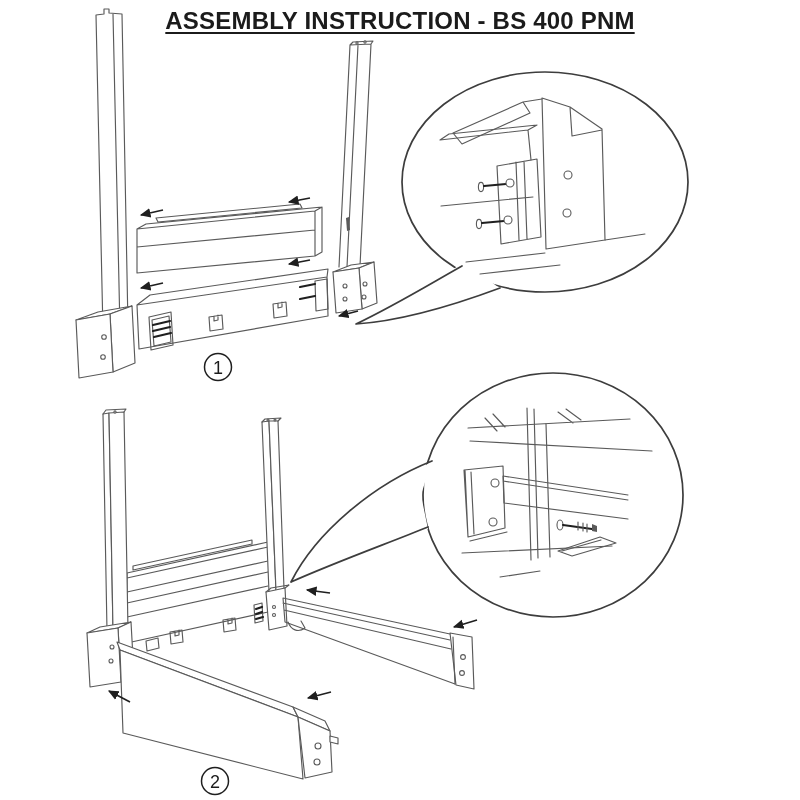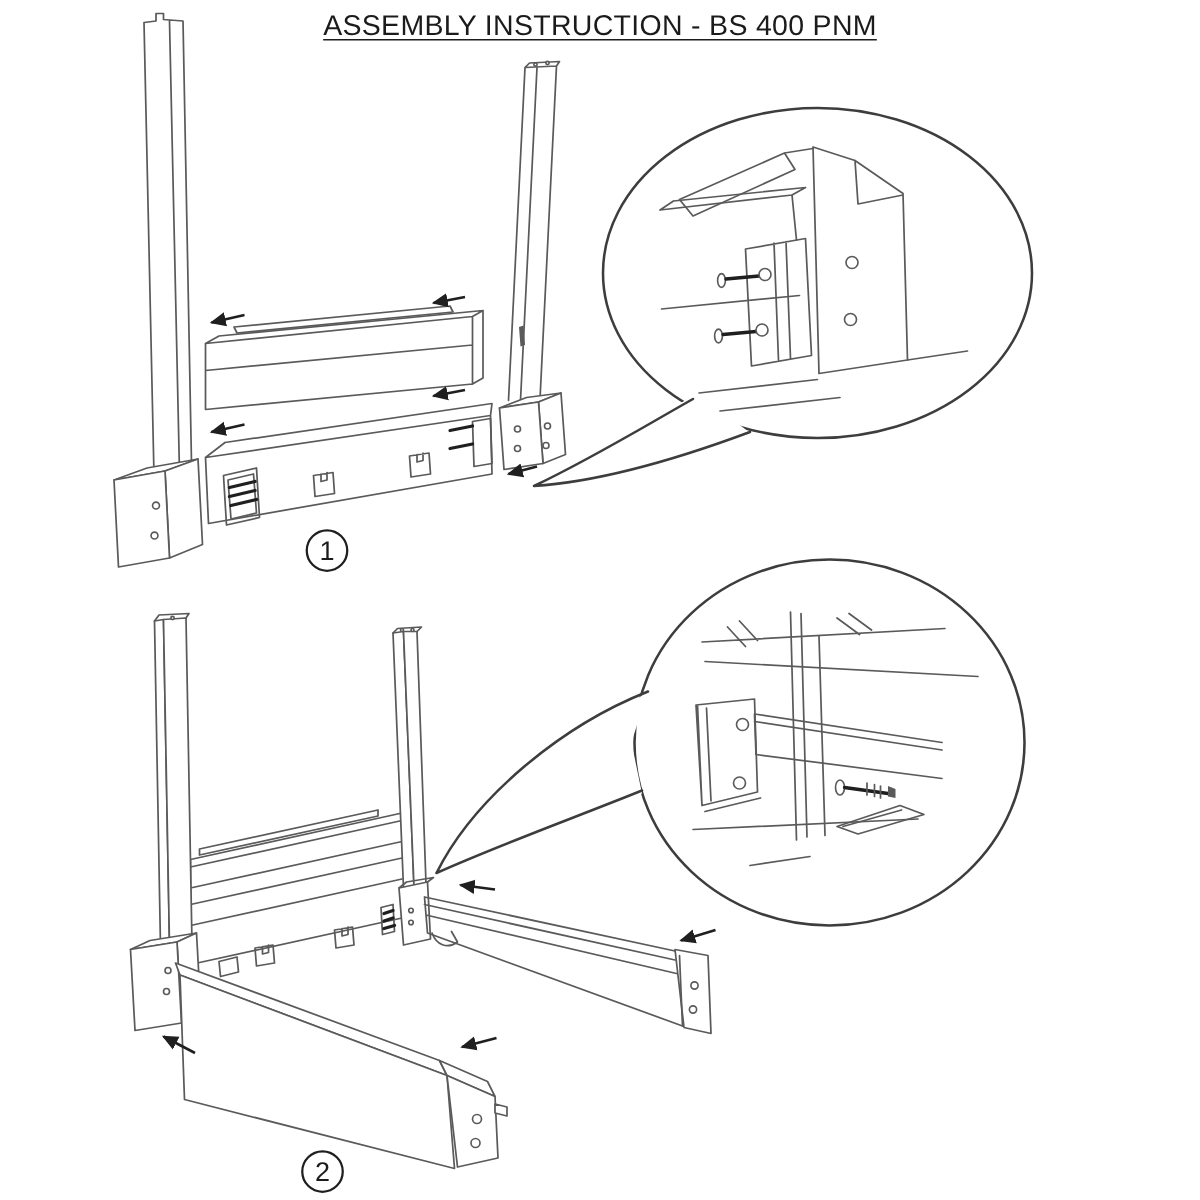--- a/index.html
+++ b/index.html
@@ -1,19 +1,19 @@
 <!DOCTYPE html>
 <html style="--background: #ffffff; --line: #5a5a5a; --dark: #1f1f1f; --balloon: #3d3d3d; --text: #1b1b1b;"><head>
 <meta charset="utf-8">
 <style>
   html,body{margin:0;padding:0;background:#fff;}
   .canvas{position:relative;width:800px;height:800px;background:var(--background,#fff);
           font-family:"Liberation Sans",sans-serif;overflow:hidden;}
   .title{position:absolute;top:7px;left:0;width:100%;text-align:center;
-         font-size:19px;font-weight:normal;letter-spacing:.2px;color:var(--text,#1b1b1b);
+         font-size:24px;font-weight:bold;letter-spacing:.2px;color:var(--text,#1b1b1b);
          text-decoration:underline;text-underline-offset:3px;}
   svg{position:absolute;left:0;top:0;}
   svg text{font-family:"Liberation Sans",sans-serif;}
   .ln{fill:none;stroke:var(--line,#5a5a5a);stroke-width:1.15;stroke-linejoin:round;stroke-linecap:round;}
   .fw{fill:#fff;stroke:var(--line,#5a5a5a);stroke-width:1.15;stroke-linejoin:round;}
   .bl{fill:#fff;stroke:var(--balloon,#3d3d3d);stroke-width:1.7;}
   .msk{fill:#fff;stroke:none;}
   .tl{fill:none;stroke:var(--balloon,#3d3d3d);stroke-width:1.7;stroke-linecap:round;}
   .dk{fill:none;stroke:var(--dark,#1f1f1f);stroke-width:2.2;stroke-linecap:round;}
   .arrow{fill:none;stroke:var(--dark,#1f1f1f);stroke-width:1.7;}

